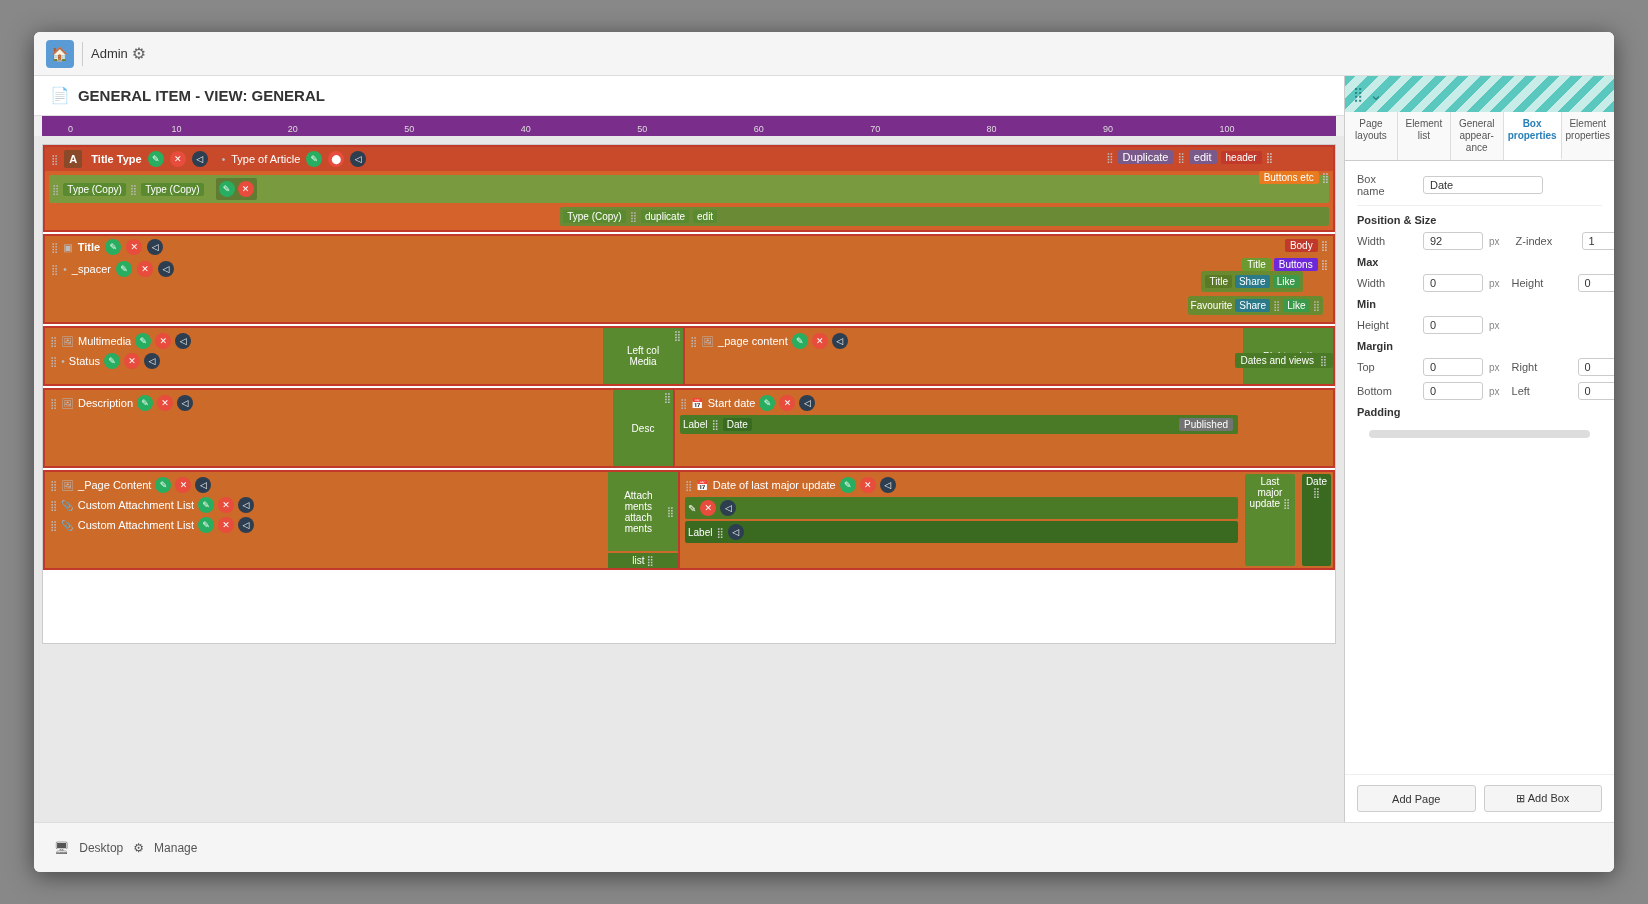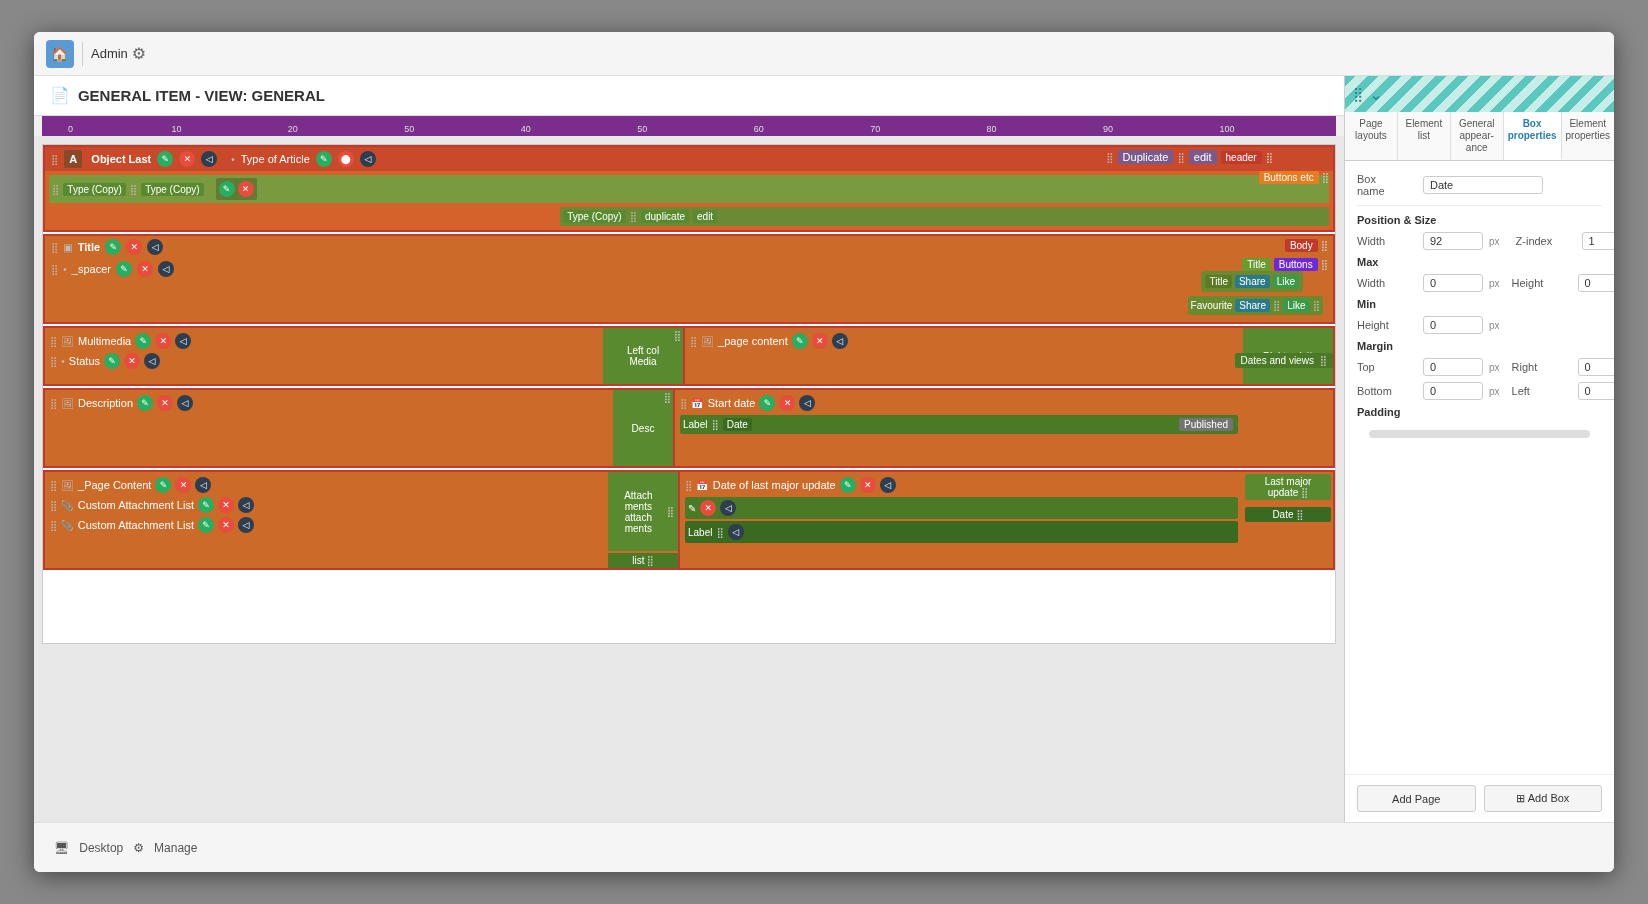--- a/index.html
+++ b/index.html
@@ -349,21 +349,21 @@
       </div>
 
       <div class="layout-canvas">
         <div class="layout-grid">
 
           <div style="border: 2px solid #c0392b; background: #d4622a; position: relative; min-height: 80px; margin-bottom: 2px;">
 
             <div style="background: #c84a2a; padding: 3px 6px; display: flex; align-items: center; gap: 6px; flex-wrap: wrap;">
               <span style="color:#bbb; font-size:10px;">⣿</span>
               <span class="label-A">A</span>
-              <span style="color:#fff; font-size:11px; font-weight:bold;">Object Last</span>
+              <span style="color:#fff; font-size:11px; font-weight:bold;">Title Type</span>
               <span class="btn-icon btn-green">✎</span>
               <span class="btn-icon btn-red">✕</span>
               <span class="btn-icon btn-dark">◁</span>
               <span style="color:#bbb; font-size:10px; margin-left:8px;">•</span>
               <span style="color:#fff; font-size:11px;">Type of Article</span>
               <span class="btn-icon btn-green">✎</span>
               <span class="btn-icon btn-red">⬤</span>
               <span class="btn-icon btn-dark">◁</span>
 
               <div style="position: absolute; right: 60px; top: 3px; display: flex; align-items: center; gap: 4px;">
@@ -579,21 +579,21 @@
                 <span class="btn-icon btn-red">✕</span>
                 <span class="btn-icon btn-dark">◁</span>
               </div>
               <div style="background:#3a6a20; margin:2px; padding:3px; border-radius:2px; display:flex; align-items:center; gap:4px;">
                 <span style="color:#fff; font-size:10px;">Label</span>
                 <span style="color:#ccc; font-size:10px;">⣿</span>
                 <span class="btn-icon btn-dark">◁</span>
               </div>
             </div>
 
-            <div style="width:90px; display:flex; flex-direction:column; gap:7px; padding:2px;">
+            <div style="width:90px; display:flex; flex-direction:row; gap:7px; padding:2px;">
               <div style="background:#5a8a30; color:#fff; font-size:10px; padding:2px 4px; border-radius:2px; text-align:center;">
                 Last major update
                 <span style="color:#ccc; font-size:10px;">⣿</span>
               </div>
               <div style="background:#3a6a20; color:#fff; font-size:10px; padding:2px 4px; border-radius:2px; text-align:center;">
                 Date
                 <span style="color:#ccc; font-size:10px;">⣿</span>
               </div>
             </div>
           </div>

